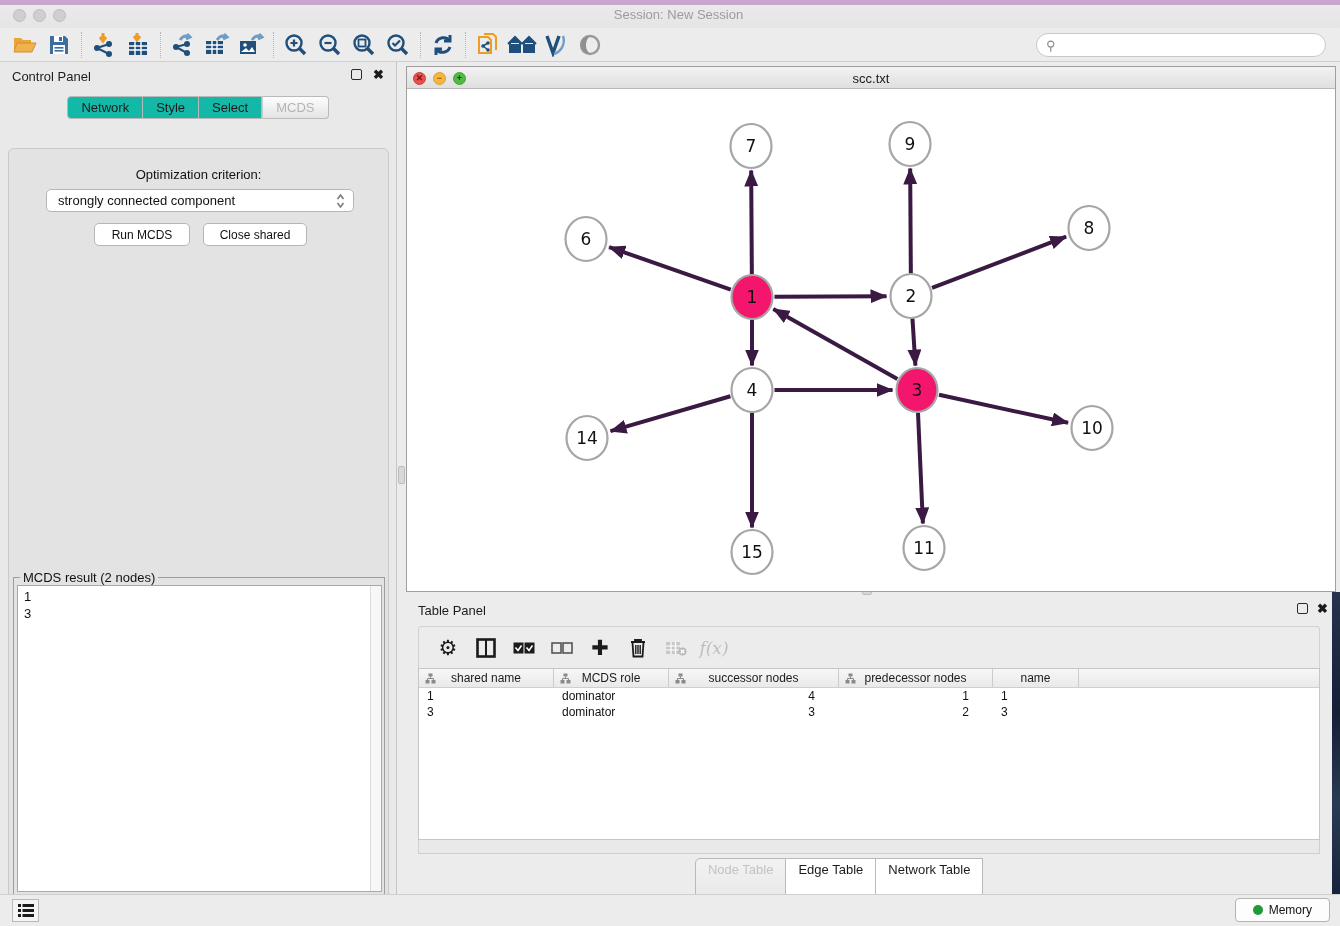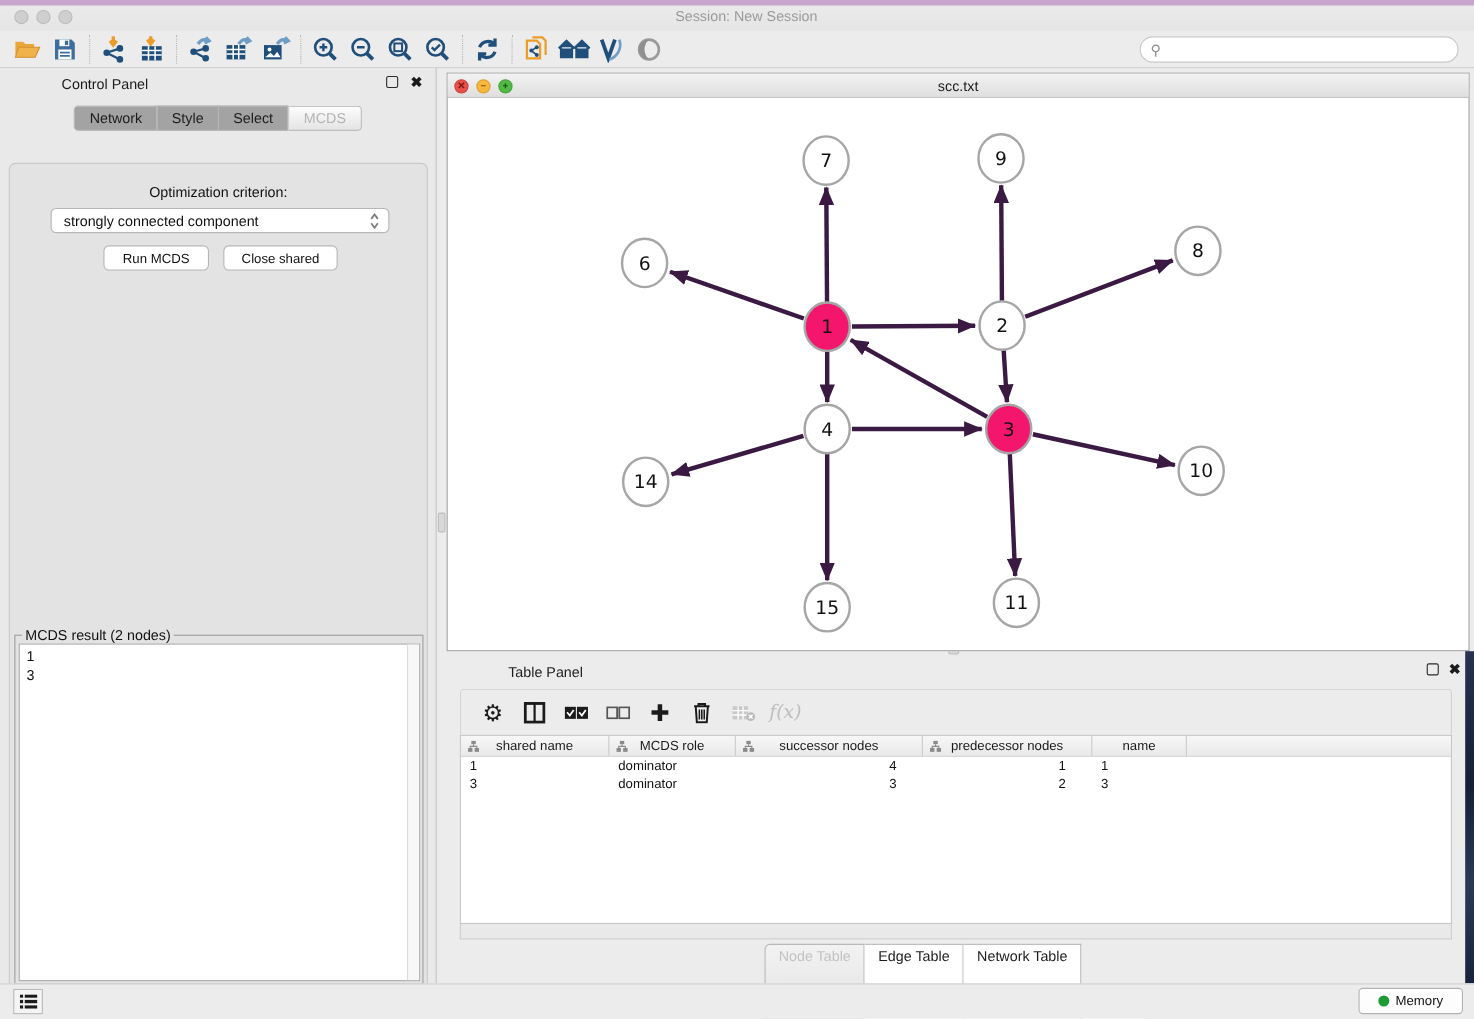--- a/index.html
+++ b/index.html
@@ -18,27 +18,27 @@
   #toolbar { left:0; top:28px; width:1340px; height:34px; background:#ececec; border-bottom:1px solid #cfcfcf; display:flex; align-items:center; }
   .tb-ic { width:34px; height:30px; display:flex; align-items:center; justify-content:center; cursor:pointer; }
   .tb-sep { width:1px; height:26px; margin:0 5px; border-left:1px dotted #b5b5b5; }
   #search-wrap { position:absolute; right:14px; top:33px; width:290px; height:24px; background:#fff; border:1px solid #c8c8c8; border-radius:13px; display:flex; align-items:center; padding-left:9px; }
   #search-wrap .mag { color:#8b8b8b; font-size:13px; }
   #search-input { border:none; outline:none; flex:1; font-size:12px; background:transparent; padding:0 8px 0 5px; }
 
   
   #control-panel { left:0; top:62px; width:397px; height:832px; background:#e9e9e9; border-right:1px solid #c4c4c4; }
   .panel-head { position:absolute; left:0; top:0; width:100%; height:28px; }
-  .panel-head .ttl { position:absolute; left:12px; top:7px; font-size:13px; color:#1c1c1c;margin-left:44px; }
+  .panel-head .ttl { position:absolute; left:12px; top:7px; font-size:13px; color:#1c1c1c; }
   .float-ic { position:absolute; top:7px; width:11px; height:11px; border:1.5px solid #2a2a2a; border-radius:2px; cursor:pointer; }
   .close-ic { position:absolute; top:5px; font-size:13px; font-weight:bold; color:#1a1a1a; cursor:pointer; }
   #cp-float { right:34px; } #cp-close { right:12px; }
 
   #cp-tabs { position:absolute; left:0; top:34px; width:100%; display:flex; justify-content:center; }
-  .seg-btn { font-size:13px; color:#1c1c1c; background:#a3a3a3; border:1px solid #b9b9b9; padding:3px 13px; cursor:pointer; }
+  .seg-btn { font-size:13px; color:#1c1c1c; background:#14b8a6; border:1px solid #b9b9b9; padding:3px 13px; cursor:pointer; }
   .seg-btn:first-child { border-radius:4px 0 0 4px; }
   .seg-btn + .seg-btn { border-left:none; }
   .seg-btn.sel-gray { background:linear-gradient(#fdfdfd,#e4e4e4); color:#b4b4b4; border-radius:0 4px 4px 0; border-left:1px solid #c9c9c9; }
 
   #cp-inner { position:absolute; left:8px; top:58px; width:381px; height:758px; background:#e3e3e3; border:1px solid #c9c9c9; border-radius:6px;margin-top:28px; }
   #opt-label { position:absolute; top:18px; width:100%; text-align:center; font-size:13px; color:#111; }
   #opt-select { position:absolute; left:37px; top:40px; width:308px; height:23px; background:#fff; border:1px solid #b6b6b6; border-radius:5px; font-size:13px; color:#111; display:flex; align-items:center; padding-left:11px; cursor:pointer; }
   #opt-select .chevrons { position:absolute; right:8px; top:3px; }
   .cp-btn { position:absolute; top:74px; height:23px; background:#fff; border:1px solid #b6b6b6; border-radius:5px; font-size:12px; color:#111; display:flex; align-items:center; justify-content:center; cursor:pointer; }
   #run-btn { left:85px; width:96px; }

